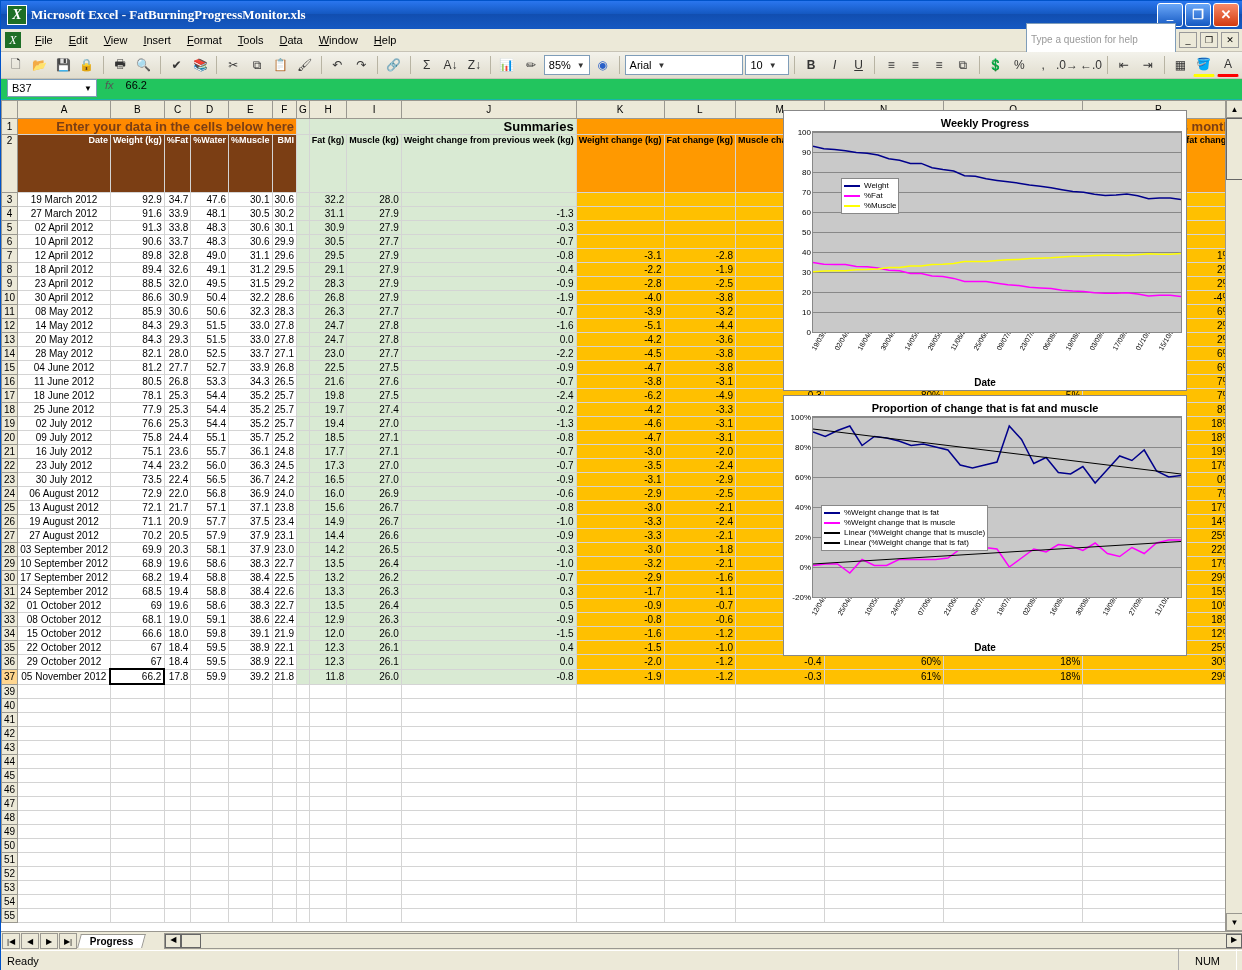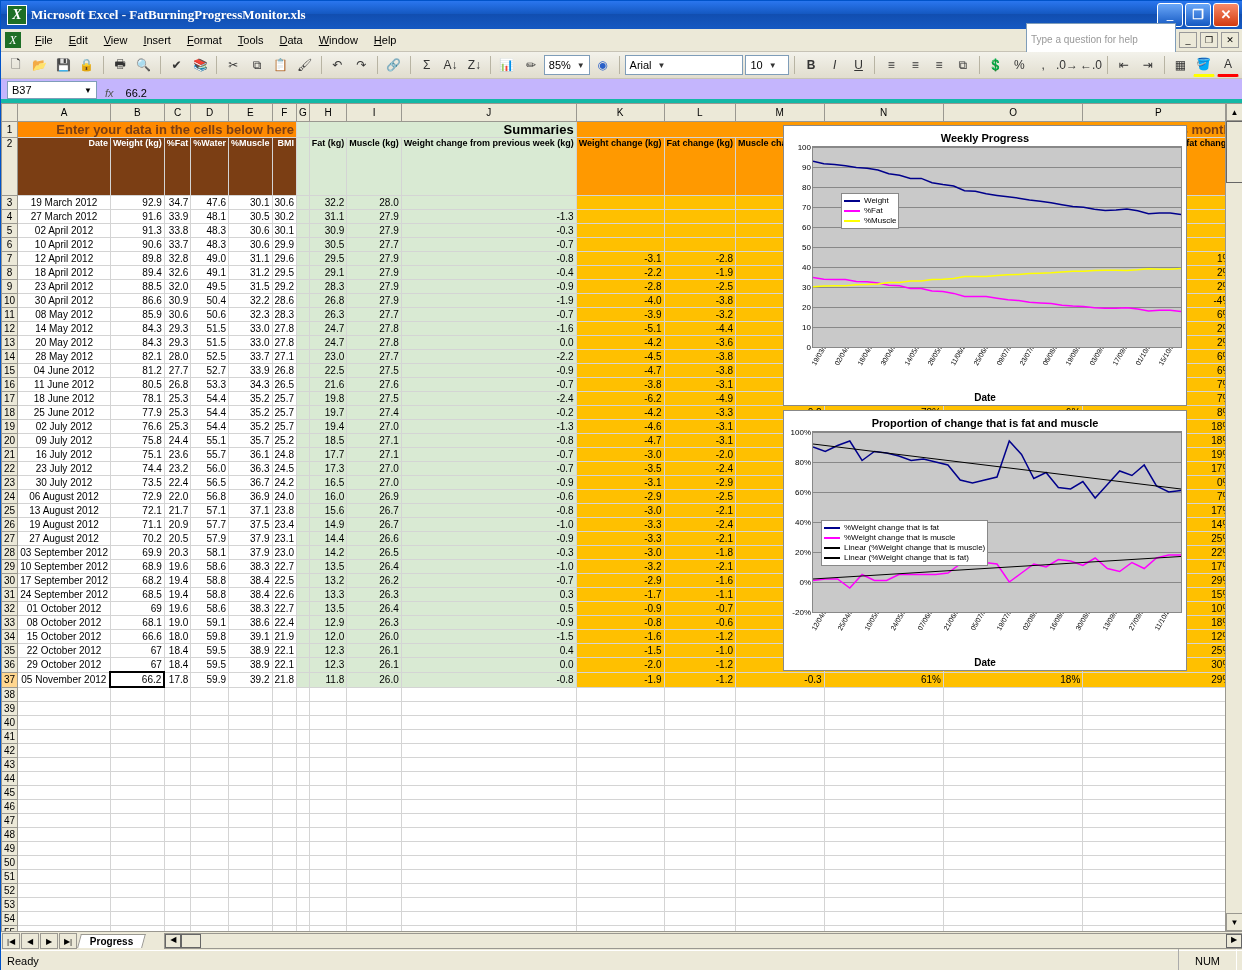--- a/index.html
+++ b/index.html
@@ -19,21 +19,21 @@
   .menubar .right{margin-left:auto;display:flex;align-items:center;gap:2px}
   .qbox{width:140px;height:16px;border:1px solid #7f9db9;background:#fff;color:#999;padding:8px 4px;font-size:10px;line-height:16px}
   .docbtn{width:16px;height:14px;border:1px solid #999;background:#ECE9D8;display:flex;align-items:center;justify-content:center;font-size:9px;margin-left:1px}
   
   .toolbar{height:26px;border-bottom:1px solid #c7c3b6;display:flex;align-items:center;padding:0 4px;gap:2px;background:linear-gradient(180deg,#f3f2eb,#e1ddce)}
   .tb{width:20px;height:20px;display:flex;align-items:center;justify-content:center;border:1px solid transparent;border-radius:2px;font-size:12px;color:#333}
   .sep{width:1px;height:18px;background:#b8b4a3;margin:0 3px}
   .combo{border:1px solid #7f9db9;background:#fff;height:18px;display:flex;align-items:center;padding:0 4px;font-size:11px}
   .combo .arr{margin-left:6px;color:#333;font-size:8px}
   
-  .nbrow{height:20px;display:flex;align-items:flex-end;border-bottom:4px solid #14b8a6;background:#c4b5fd;font-size:11px}
+  .nbrow{height:20px;display:flex;align-items:flex-start;border-bottom:1px solid #14b8a6;background:#22c55e;font-size:11px}
   .namebox{width:80px;border:1px solid #7f9db9;background:#fff;margin-left:6px;height:16px;padding:0 4px;display:flex;align-items:center;justify-content:space-between}
   .fx{margin:0 8px;font-style:italic;color:#555}
   .fval{flex:0 0 auto;padding-left:4px}
   
   .gridwrap{flex:1;display:flex;background:#fff;overflow:hidden;position:relative}
   .grid{border-collapse:collapse;table-layout:fixed;font-size:10px;font-family:Arial}
   .grid td,.grid th{border:1px solid #d4d4d4;padding:0 2px;height:13px;overflow:hidden;white-space:nowrap;text-align:right}
   .grid .colhdr th{background:#ECE9D8;font-weight:normal;text-align:center;border-color:#9a9890;height:17px;font-size:10px}
   .grid .rowhdr{background:#ECE9D8;text-align:center;border-color:#9a9890;width:22px;font-size:10px}
   .grid .rowhdr.sel{background:#ffd68f}
@@ -41,21 +41,21 @@
   .s-orange{background:#ff9900}
   .s-brown{background:#7b3e14;color:#fff;font-weight:bold;text-align:left;vertical-align:top}
   .s-green{background:#d9ead3}
   .s-yellow{background:#ffc000}
   .hdr1{background:#ff8a00;color:#7b3e14;font-size:13px;font-weight:bold;text-align:center}
   .hdr2{background:#d9ead3;color:#000;font-size:13px;font-weight:bold;text-align:center}
   .hdr3{background:#ff9900;color:#7b3e14;font-size:13px;font-weight:bold;text-align:center}
   .subhdr{font-size:9px;font-weight:bold;text-align:left;vertical-align:top;white-space:normal;line-height:11px}
   .selcell{border:2px solid #000 !important;position:relative}
   
-  .charts{position:absolute;left:782px;top:22px;width:404px}
+  .charts{position:absolute;left:782px;top:10px;width:404px}
   .chart{border:1px solid #888;background:#fff;padding:6px 4px 2px;margin-bottom:4px}
   .chart .ctitle{text-align:center;font-weight:bold;font-size:11px;margin-bottom:2px}
   .chart .plot{position:relative;background:#c9c9c9;border:1px solid #888;height:200px;margin-left:24px}
   .chart .ylab{position:absolute;right:100%;font-size:8px;padding-right:2px;transform:translateY(-50%)}
   .chart .gline{position:absolute;left:0;right:0;border-top:1px solid #888}
   .chart .legend{position:absolute;background:#fff;border:1px solid #888;font-size:8px;padding:2px}
   .chart .legend .li{display:flex;align-items:center;gap:4px;line-height:10px}
   .chart .legend .sw{width:16px;height:0;border-top:2px solid}
   .chart .xaxis{display:flex;justify-content:space-between;margin-left:24px;height:44px;overflow:hidden}
   .chart .xt{font-size:7px;transform:rotate(-60deg) translate(-14px,6px);transform-origin:top left;white-space:nowrap;width:0}
@@ -902,39 +902,20 @@
               <td class="s-green">26.0</td>
               <td class="s-green">-0.8</td>
               <td class="s-yellow">-1.9</td>
               <td class="s-yellow">-1.2</td>
               <td class="s-yellow">-0.3</td>
               <td class="s-yellow">61%</td>
               <td class="s-yellow">18%</td>
               <td class="s-yellow">29%</td>
             </tr>
             <tr>
-              <td class="rowhdr">38</td>
-              <td></td>
-              <td></td>
-              <td></td>
-              <td></td>
-              <td></td>
-              <td></td>
-              <td></td>
-              <td></td>
-              <td></td>
-              <td></td>
-              <td></td>
-              <td></td>
-              <td></td>
-              <td></td>
-              <td></td>
-              <td></td>
-            </tr>
-            <tr>
               <td class="rowhdr">39</td>
               <td></td>
               <td></td>
               <td></td>
               <td></td>
               <td></td>
               <td></td>
               <td></td>
               <td></td>
               <td></td>

